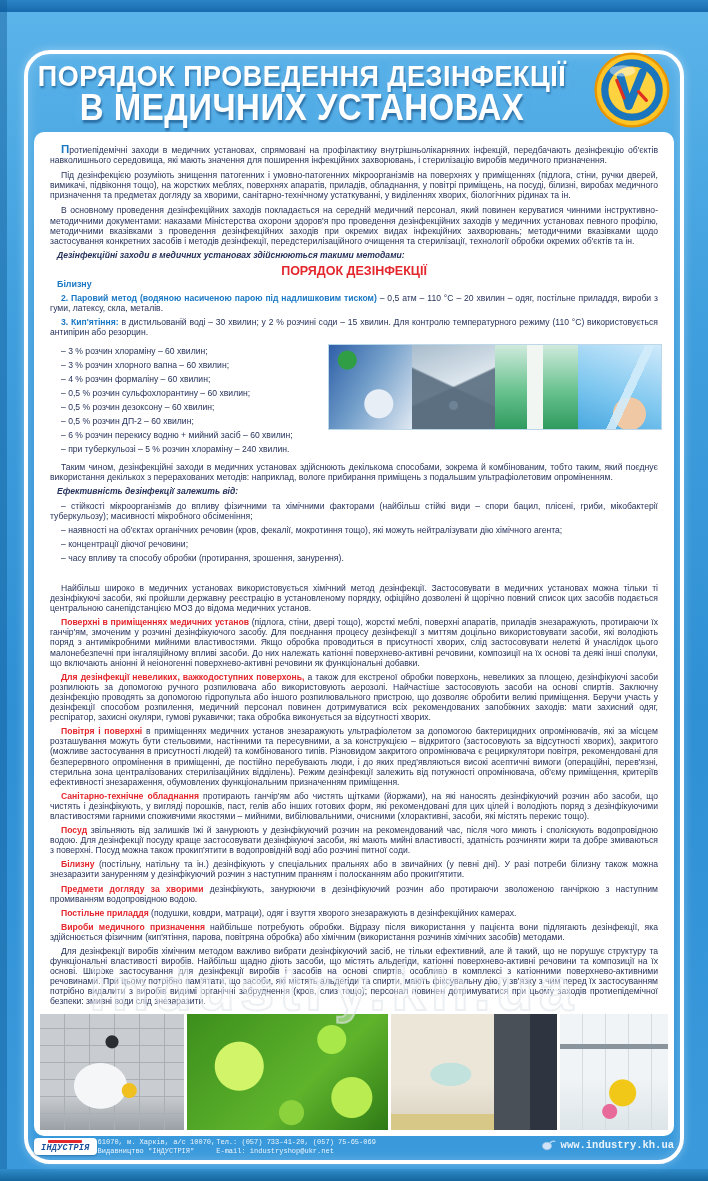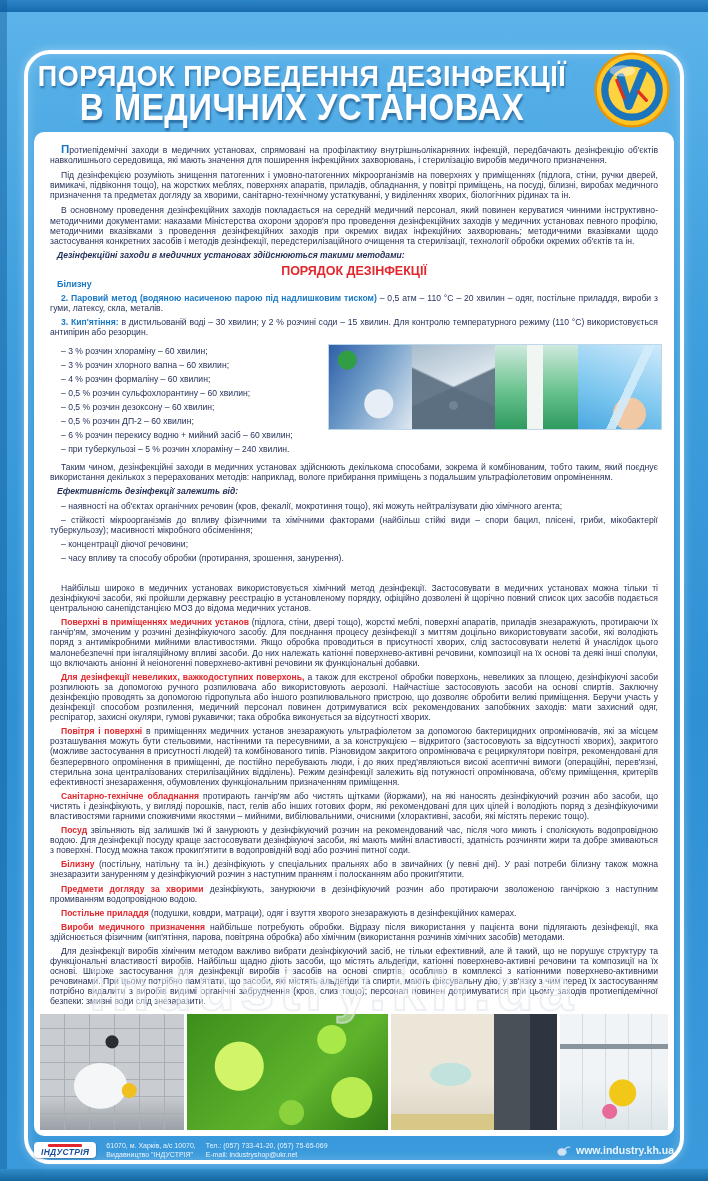--- a/index.html
+++ b/index.html
@@ -82,21 +82,21 @@
     radial-gradient(circle at 46% 84%,#e86a9a 0 7px,rgba(0,0,0,0) 8px),
     radial-gradient(circle at 58% 68%,#f2c818 0 13px,rgba(0,0,0,0) 14px),
     linear-gradient(0deg,rgba(0,0,0,0) 0 70%,#8a949c 70% 74%,rgba(0,0,0,0) 74%),
     repeating-linear-gradient(90deg,rgba(0,0,0,0) 0 22px,#d4dce0 22px 23px),
     linear-gradient(180deg,#f0f4f6 0 55%,#dde5e9 100%);}
   .watermark{position:absolute;left:55px;top:852px;font-size:62px;font-weight:700;
     letter-spacing:5px;color:rgba(255,255,255,.38);-webkit-text-stroke:2px rgba(225,230,235,.6);
     z-index:6;pointer-events:none;white-space:nowrap;}
   
   .footer{position:absolute;left:34px;right:34px;top:1138px;height:24px;display:flex;
-    align-items:center;gap:10px;color:#eaf4fc;}
+    align-items:flex-start;gap:1px;color:#eaf4fc;font-family:Liberation Mono, monospace;}
   .f-logo{background:#ffffff;border-radius:4px;padding:2px 7px;display:flex;flex-direction:column;
     align-items:center;line-height:1;box-shadow:0 1px 2px rgba(10,60,110,.4);}
   .f-logo .bar{width:34px;height:3px;background:#e3262c;margin-bottom:1px;border-radius:1px;}
   .f-logo .txt{color:#1b4f9c;font-weight:700;font-style:italic;font-size:8.5px;letter-spacing:.3px;}
   .f-col{font-size:7px;line-height:9px;white-space:nowrap;}
   .f-site{margin-left:auto;display:flex;align-items:center;gap:5px;font-size:10.5px;font-weight:700;}
   .mouse-ico{width:15px;height:13px;}
 </style>
 </head>
 <body>
@@ -156,22 +156,22 @@
         <div class="ps1"></div>
         <div class="ps2"></div>
         <div class="ps3"></div>
         <div class="ps4"></div>
       </div>
     </div>
 
     <p class="para">Таким чином, дезінфекційні заходи в медичних установах здійснюють декількома способами, зокрема й комбінованим, тобто таким, який поєднує використання декількох з перерахованих методів: наприклад, вологе прибирання приміщень з подальшим ультрафіолетовим опроміненням.</p>
     <p class="bold-line">Ефективність дезінфекції залежить від:</p>
     <div>
+        <p class="para">– стійкості мікроорганізмів до впливу фізичними та хімічними факторами (найбільш стійкі види – спори бацил, плісені, гриби, мікобактерії туберкульозу); масивності мікробного обсіменіння;</p>
         <p class="para">– наявності на об'єктах органічних речовин (кров, фекалії, мокротиння тощо), які можуть нейтралізувати дію хімічного агента;</p>
-        <p class="para">– стійкості мікроорганізмів до впливу фізичними та хімічними факторами (найбільш стійкі види – спори бацил, плісені, гриби, мікобактерії туберкульозу); масивності мікробного обсіменіння;</p>
         <p class="para">– концентрації діючої речовини;</p>
         <p class="para">– часу впливу та способу обробки (протирання, зрошення, занурення).</p>
       </div>
 
     <div class="section-gap"></div>
 
     <div>
         <p class="para"><span class="lead"></span><span>Найбільш широко в медичних установах використовується хімічний метод дезінфекції. Застосовувати в медичних установах можна тільки ті дезінфікуючі засоби, які пройшли державну реєстрацію в установленому порядку, офіційно дозволені й щорічно повний список цих засобів подається центральною санепідстанцією МОЗ до відома медичних установ.</span></p>
         <p class="para"><span class="lead" style="color: rgb(227, 38, 44);">Поверхні в приміщеннях медичних установ</span><span> (підлога, стіни, двері тощо), жорсткі меблі, поверхні апаратів, приладів знезаражують, протираючи їх ганчір'ям, змоченим у розчині дезінфікуючого засобу. Для поєднання процесу дезінфекції з миттям доцільно використовувати засоби, які володіють поряд з антимікробними мийними властивостями. Якщо обробка проводиться в присутності хворих, слід застосовувати нелеткі й унаслідок цього малонебезпечні при інгаляційному впливі засоби. До них належать катіонні поверхнево-активні речовини, композиції на їх основі та деякі інші сполуки, що включають аніонні й неіоногенні поверхнево-активні речовини як функціональні добавки.</span></p>
         <p class="para"><span class="lead" style="color: rgb(227, 38, 44);">Для дезінфекції невеликих, важкодоступних поверхонь,</span><span> а також для екстреної обробки поверхонь, невеликих за площею, дезінфікуючі засоби розпилюють за допомогою ручного розпилювача або використовують аерозолі. Найчастіше застосовують засоби на основі спиртів. Заключну дезінфекцію проводять за допомогою гідропульта або іншого розпилювального пристрою, що дозволяє обробити великі приміщення. Беручи участь у дезінфекції способом розпилення, медичний персонал повинен дотримуватися всіх рекомендованих запобіжних заходів: мати захисний одяг, респіратор, захисні окуляри, гумові рукавички; така обробка виконується за відсутності хворих.</span></p>

